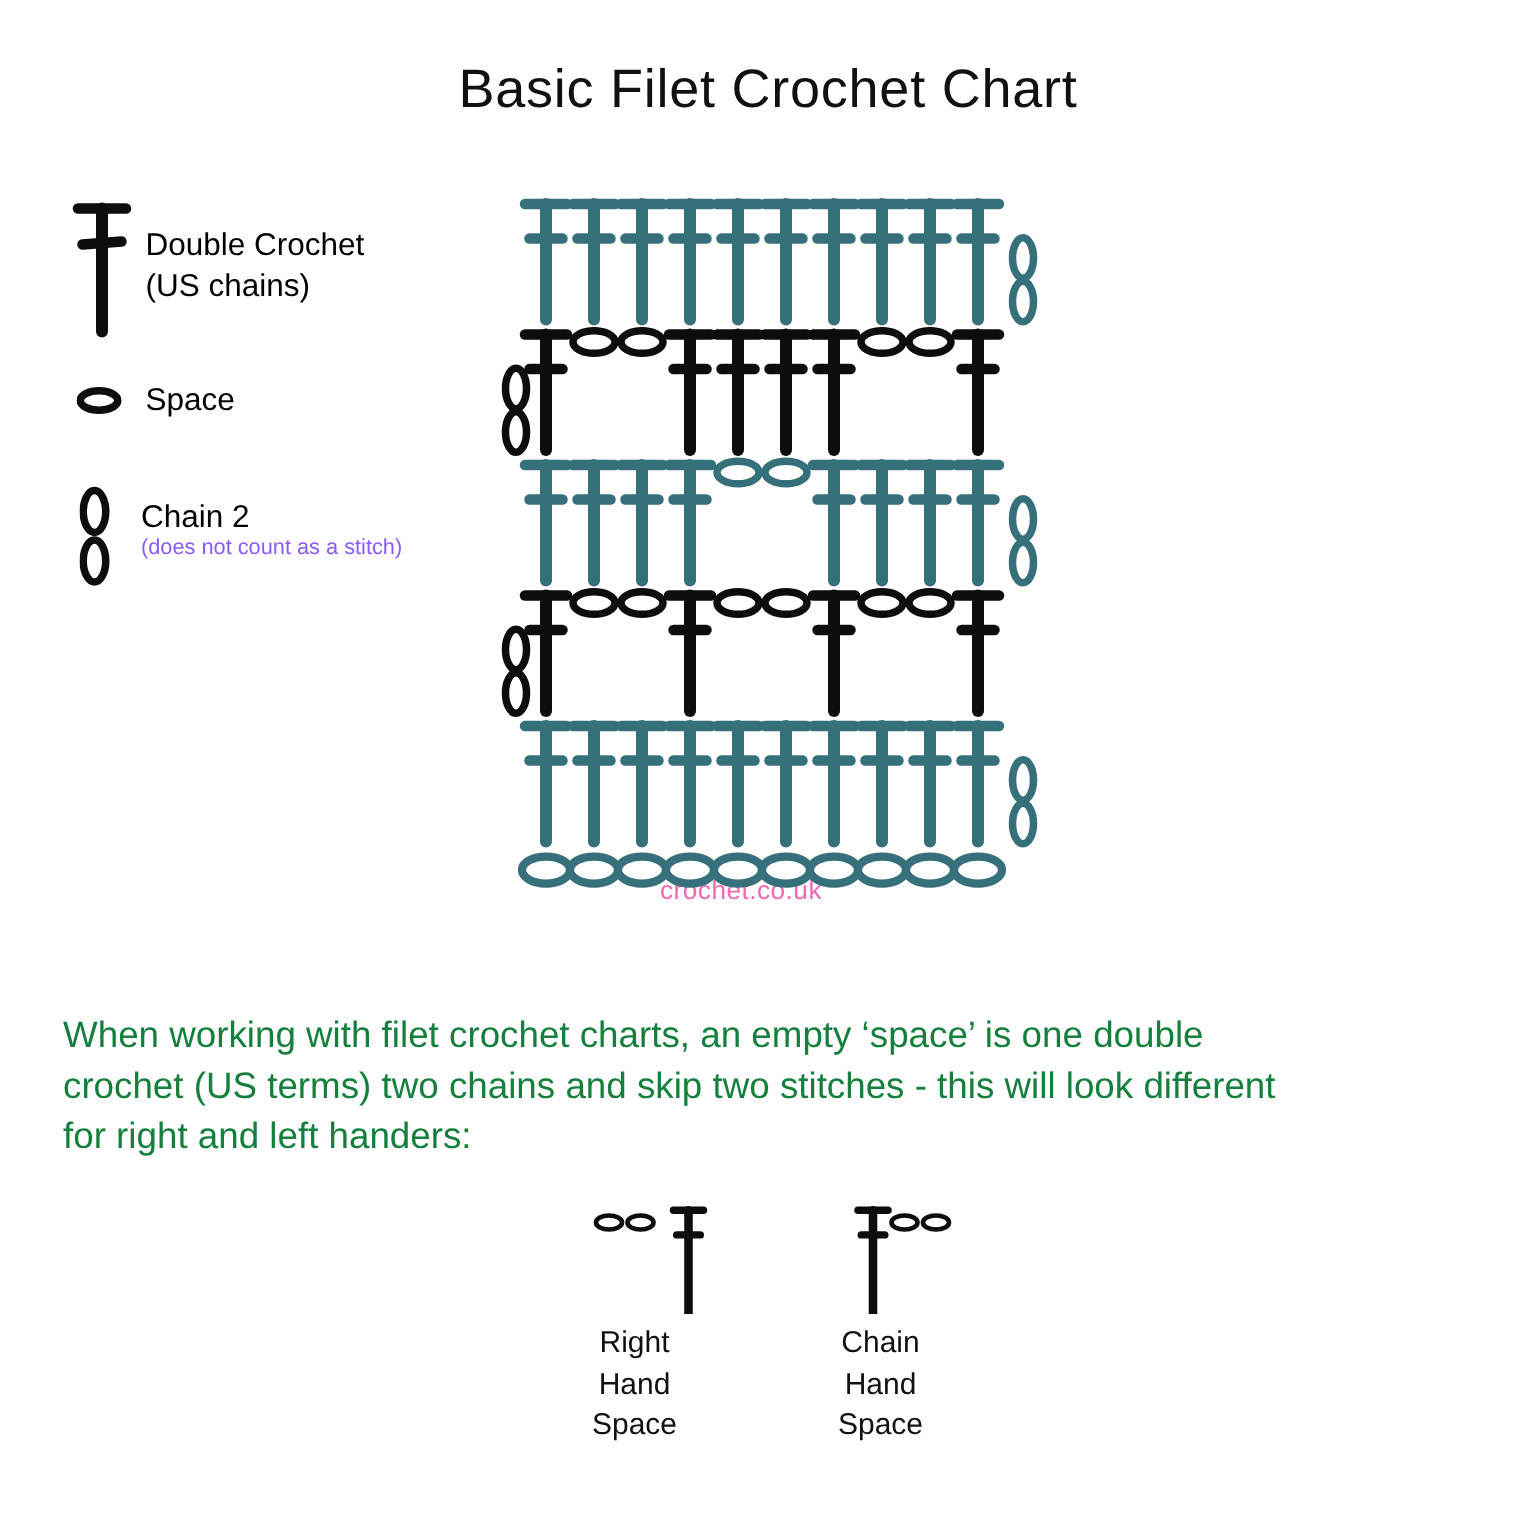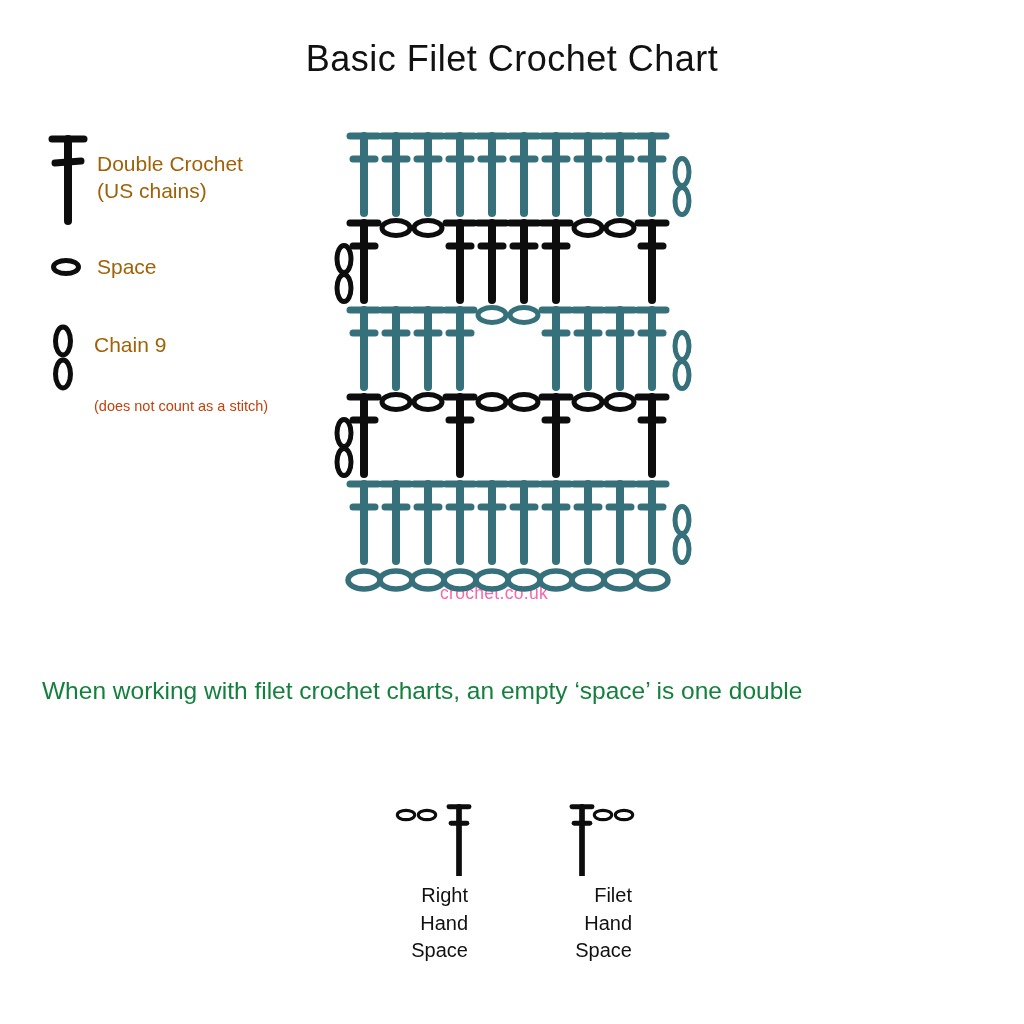--- a/index.html
+++ b/index.html
@@ -6,34 +6,34 @@
   .page{
     position:relative;width:1024px;height:1024px;background:#ffffff;overflow:hidden;
     font-family:"Liberation Sans",sans-serif;color:#111111;
   }
   .abs{position:absolute;}
   .page-title{
     left:0;top:38px;width:1024px;text-align:center;
     font-size:36px;font-weight:400;letter-spacing:0.5px;color:#111111;
   }
   
-  .legend-label{font-size:21px;line-height:27px;color:#a16207;}
-  .legend-sub{font-size:14.5px;color:#c2410c;margin-top:41px;}
+  .legend-label{font-size:21px;line-height:27px;color:#000000;}
+  .legend-sub{font-size:14.5px;color:#8b5cf6;}
   
   #chart-svg{left:0;top:0;z-index:2;pointer-events:none;}
   .watermark{
     left:404px;top:583px;width:180px;text-align:center;
     font-size:17.5px;color:#f468ae;z-index:1;letter-spacing:0.3px;
   }
   .body-text{
     left:42px;top:674px;width:940px;z-index:3;
     font-size:24.5px;line-height:33.5px;color:#15803d;
   }
   .example-label{
-    top:882px;width:90px;text-align:right;z-index:3;
+    top:882px;width:90px;text-align:center;z-index:3;
     font-size:20px;line-height:27.5px;color:#111111;
   }
   .example-label.right{left:378px;}
   .example-label.left{left:542px;}
   svg{display:block;}
 </style>
 </head>
 <body>
 
 <div class="page">
@@ -53,21 +53,21 @@
 
     <svg class="abs" style="left:51px;top:257px;" width="32" height="20" viewBox="0 0 32 20">
       <ellipse cx="15" cy="10" rx="12.5" ry="6.5" fill="none" stroke="#0d0d0d" stroke-width="5"></ellipse>
     </svg>
     <div class="abs legend-label" style="left:97px;top:253px;">Space</div>
 
     <svg class="abs" style="left:53px;top:324px;" width="22" height="68" viewBox="0 0 22 68">
       <ellipse cx="10" cy="17" rx="7.5" ry="14" fill="none" stroke="#0d0d0d" stroke-width="5"></ellipse>
       <ellipse cx="10" cy="50" rx="7.5" ry="14" fill="none" stroke="#0d0d0d" stroke-width="5"></ellipse>
     </svg>
-    <div class="abs legend-label" style="left:94px;top:331px;">Chain 9</div>
+    <div class="abs legend-label" style="left:94px;top:331px;">Chain 2</div>
     <div class="abs legend-sub" style="left:94px;top:357px;">(does not count as a stitch)</div>
   </div>
 
   <svg id="chart-svg" class="abs" width="1024" height="1024" viewBox="0 0 1024 1024">
       <line x1="350" y1="136" x2="378" y2="136" stroke="#36717b" stroke-width="7" stroke-linecap="round"></line>
       <line x1="364" y1="136" x2="364" y2="213" stroke="#36717b" stroke-width="8" stroke-linecap="round"></line>
       <line x1="353" y1="159" x2="375" y2="159" stroke="#36717b" stroke-width="7" stroke-linecap="round"></line>
       <line x1="382" y1="136" x2="410" y2="136" stroke="#36717b" stroke-width="7" stroke-linecap="round"></line>
       <line x1="396" y1="136" x2="396" y2="213" stroke="#36717b" stroke-width="8" stroke-linecap="round"></line>
       <line x1="385" y1="159" x2="407" y2="159" stroke="#36717b" stroke-width="7" stroke-linecap="round"></line>
@@ -210,20 +210,22 @@
       <ellipse cx="556" cy="580" rx="16" ry="9" fill="none" stroke="#36717b" stroke-width="5.5"></ellipse>
       <ellipse cx="588" cy="580" rx="16" ry="9" fill="none" stroke="#36717b" stroke-width="5.5"></ellipse>
       <ellipse cx="620" cy="580" rx="16" ry="9" fill="none" stroke="#36717b" stroke-width="5.5"></ellipse>
       <ellipse cx="652" cy="580" rx="16" ry="9" fill="none" stroke="#36717b" stroke-width="5.5"></ellipse>
     </svg>
 
   <div class="abs watermark">crochet.co.uk</div>
 
   <div class="abs body-text">
     <div>When working with filet crochet charts, an empty ‘space’ is one double</div>
+    <div>crochet (US terms) two chains and skip two stitches - this will look different</div>
+    <div>for right and left handers:</div>
   </div>
 
   <svg id="right-example-svg" class="abs" style="left:388px;top:798px;" width="95" height="78" viewBox="0 0 95 78">
       <ellipse cx="18" cy="17" rx="8.68" ry="4.65" fill="none" stroke="#0d0d0d" stroke-width="3.1"></ellipse>
       <ellipse cx="39" cy="17" rx="8.68" ry="4.65" fill="none" stroke="#0d0d0d" stroke-width="3.1"></ellipse>
       <line x1="61.018" y1="8.852" x2="80.982" y2="8.852" stroke="#0d0d0d" stroke-width="4.991" stroke-linecap="round"></line>
       <line x1="71" y1="8.852" x2="71" y2="78" stroke="#0d0d0d" stroke-width="5.704" stroke-linecap="round"></line>
       <line x1="63.157" y1="25.250999999999998" x2="78.843" y2="25.250999999999998" stroke="#0d0d0d" stroke-width="4.991" stroke-linecap="round"></line>
     </svg>
   <svg id="left-example-svg" class="abs" style="left:553px;top:798px;" width="95" height="78" viewBox="0 0 95 78">
@@ -233,18 +235,18 @@
       <ellipse cx="50" cy="17" rx="8.68" ry="4.65" fill="none" stroke="#0d0d0d" stroke-width="3.1"></ellipse>
       <ellipse cx="71" cy="17" rx="8.68" ry="4.65" fill="none" stroke="#0d0d0d" stroke-width="3.1"></ellipse>
     </svg>
 
   <div class="abs example-label right">
     <div>Right</div>
     <div>Hand</div>
     <div>Space</div>
   </div>
   <div class="abs example-label left">
-    <div>Filet</div>
+    <div>Chain</div>
     <div>Hand</div>
     <div>Space</div>
   </div>
 
 </div>
 
 </body></html>

